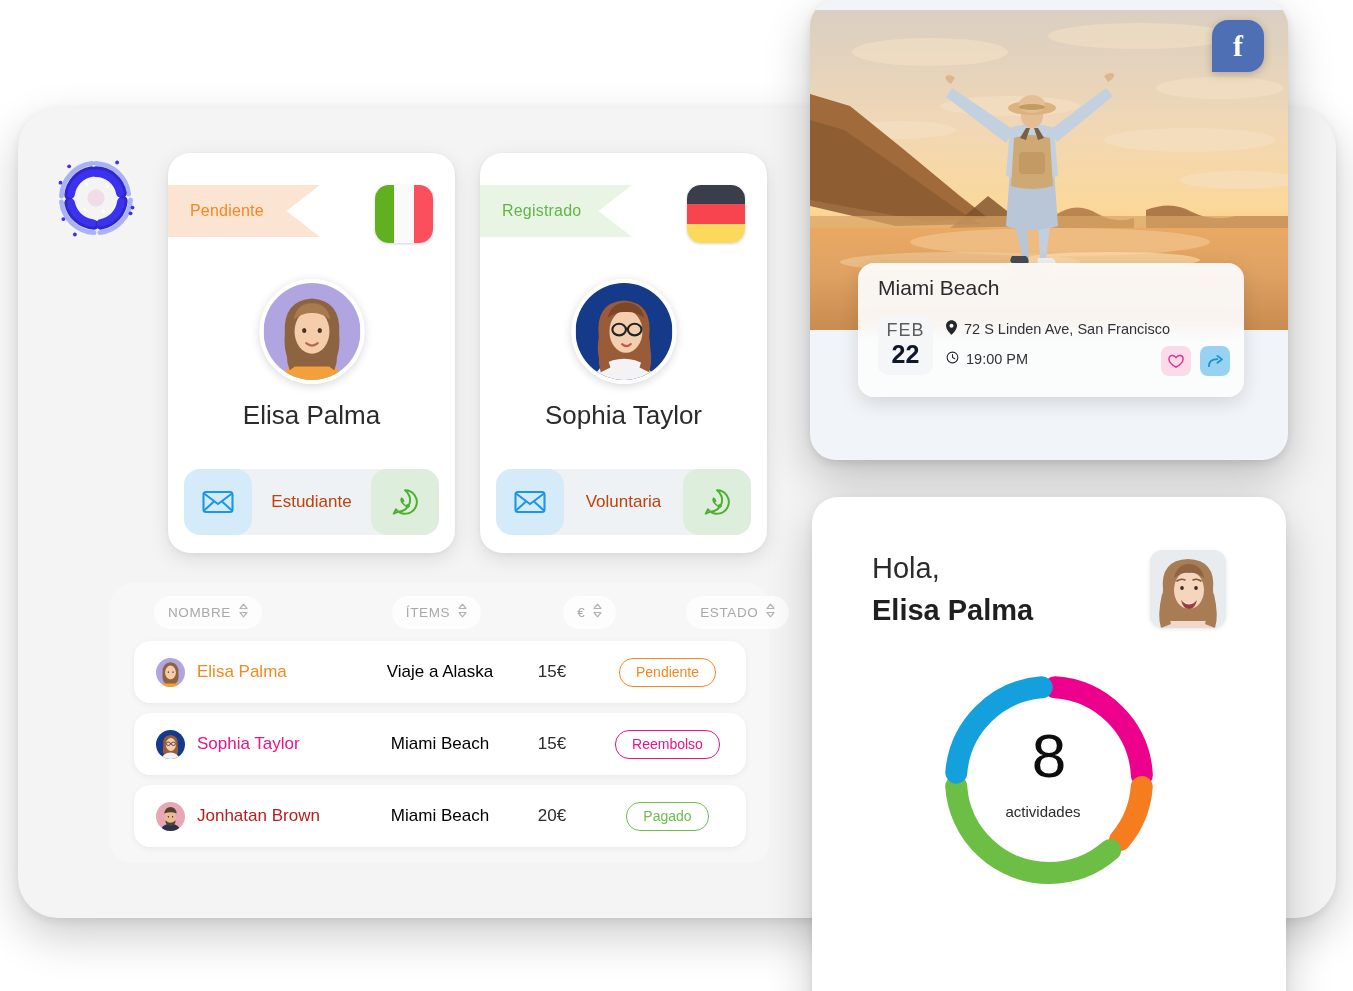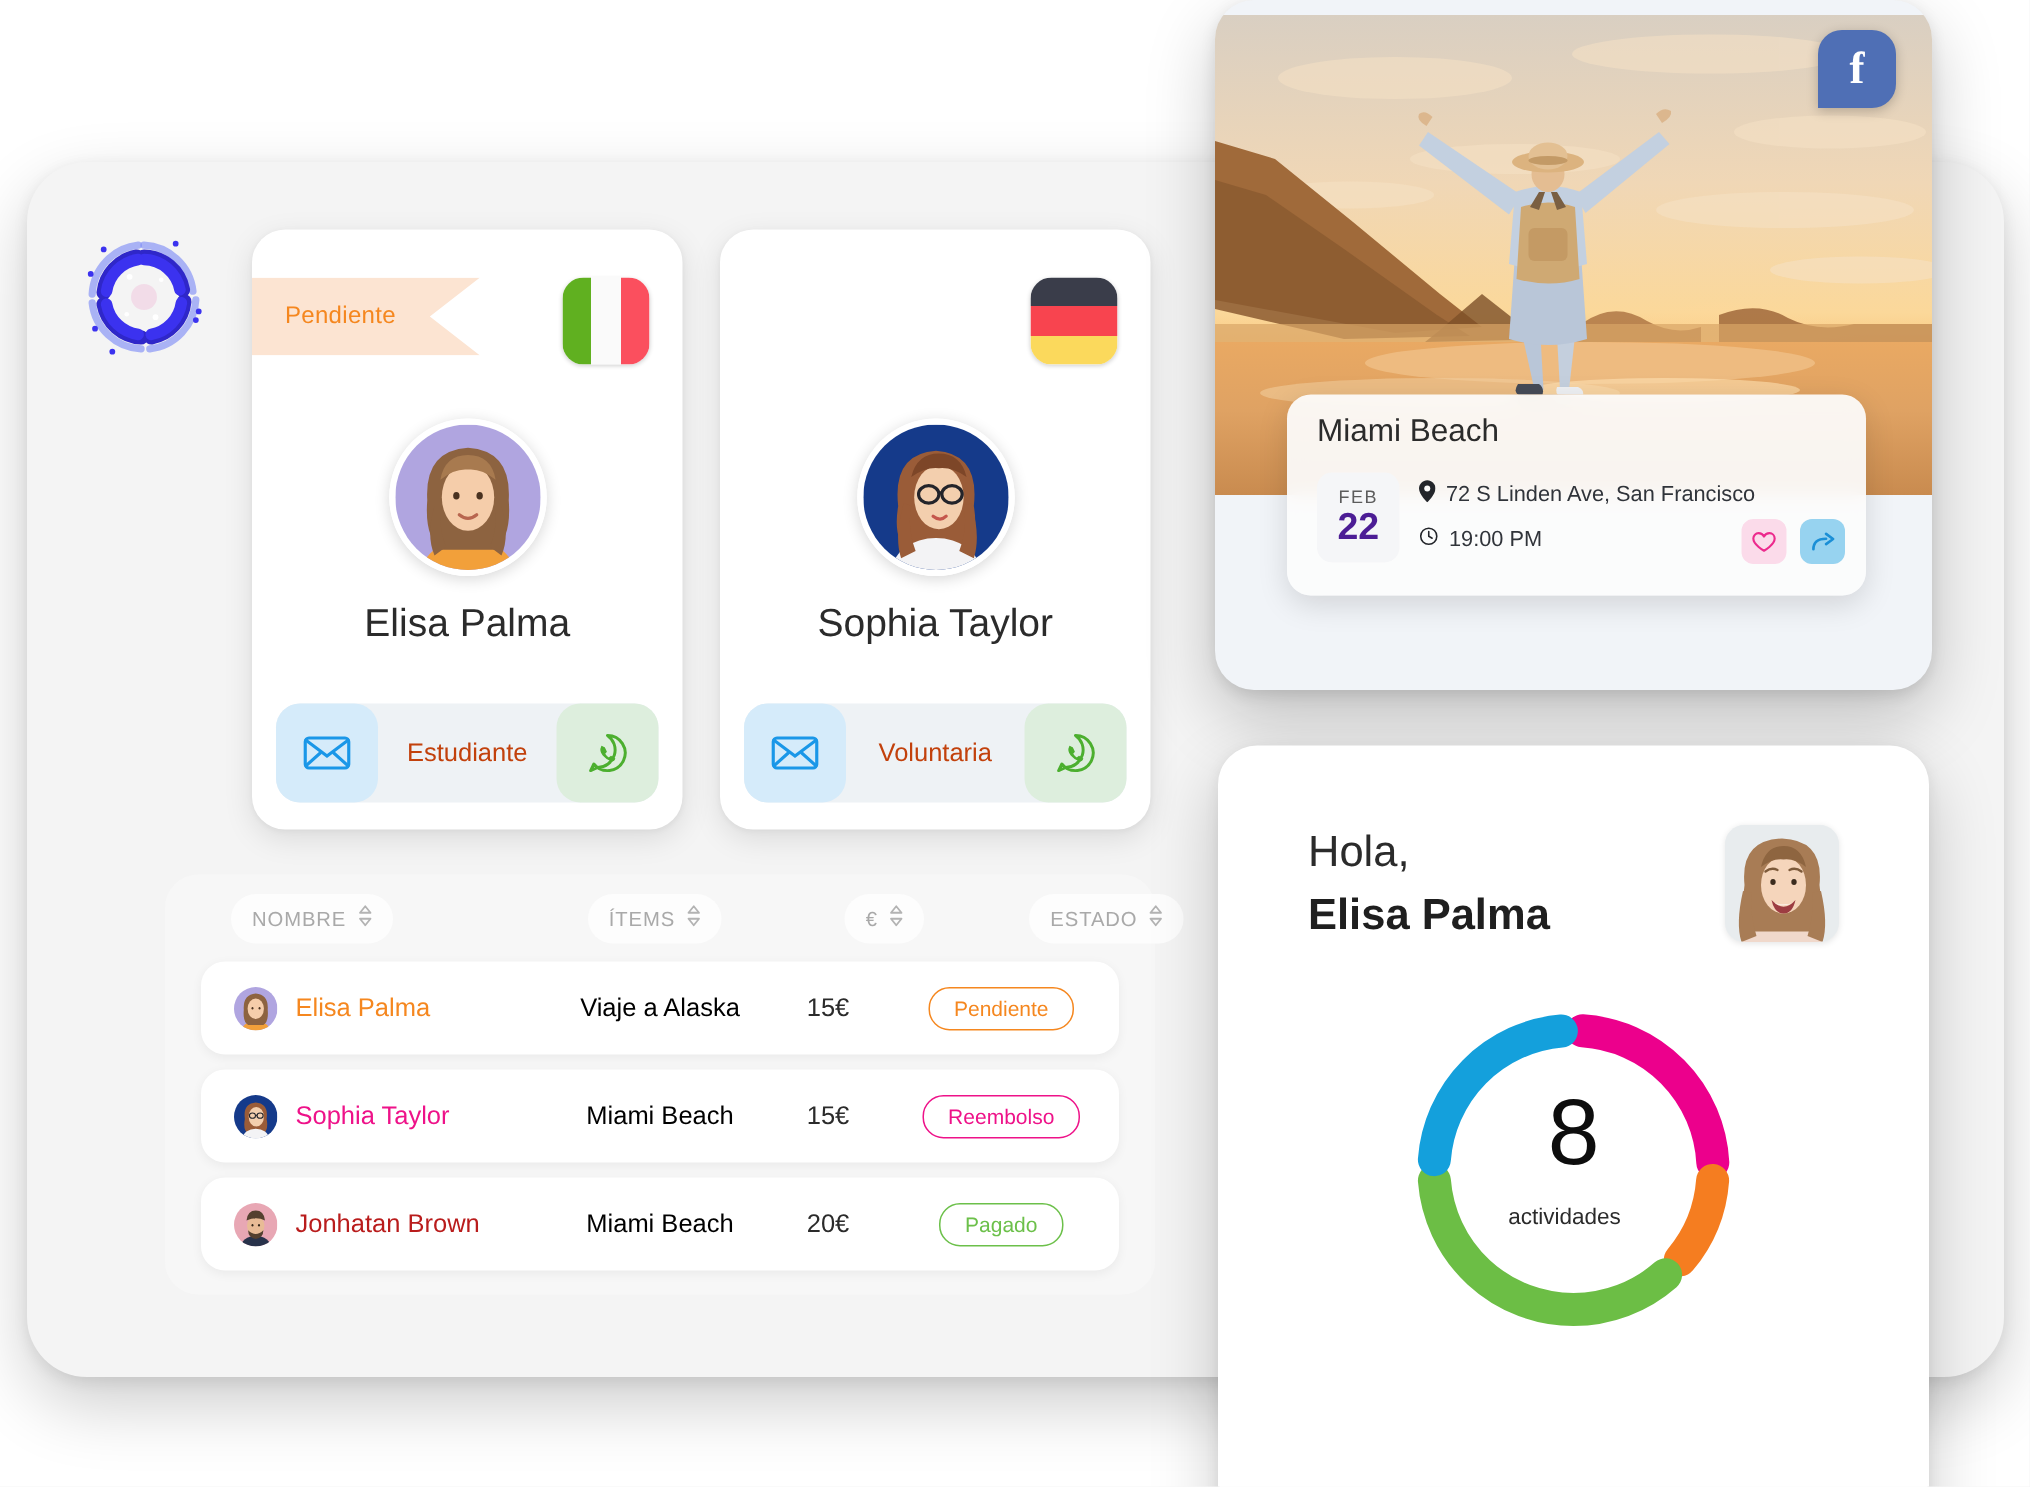--- a/index.html
+++ b/index.html
@@ -131,22 +131,22 @@
     background:rgba(252,252,252,.93);border-radius:16px;
     box-shadow:0 6px 20px rgba(0,0,0,.13);
     backdrop-filter:blur(6px);
   }
   .evtitle{position:absolute;left:20px;top:13px;font-size:21px;color:#2b2b2b;}
   .evdate{
     position:absolute;left:20px;top:52px;width:55px;height:60px;
     background:#f5f6f8;border-radius:10px;
     display:flex;flex-direction:column;align-items:center;justify-content:center;
   }
-  .evmon{font-size:12px;color:#5c5c5c;letter-spacing:1px;line-height:1.1;}
-  .evday{font-size:25px;color:#4c1d95;font-weight:700;line-height:1.1;}
+  .evmon{font-size:18px;color:#5c5c5c;letter-spacing:1px;line-height:1.1;}
+  .evday{font-size:25px;color:#0f172a;font-weight:700;line-height:1.1;}
   .evline{position:absolute;left:88px;display:flex;align-items:center;gap:7px;color:#30343a;font-size:14.5px;}
   .evline.l1{top:57px;}
   .evline.l2{top:88px;}
   .evbtns{position:absolute;right:14px;top:83px;display:flex;gap:9px;}
   .evbtn{width:30px;height:30px;border-radius:8px;display:flex;align-items:center;justify-content:center;}
   .evbtn.like{background:#fbdbea;}
   .evbtn.share{background:#97d3f0;}
 
   
   .holacard{
@@ -252,20 +252,21 @@
       <div class="ab-icon wa">
         <svg width="30" height="30" viewBox="0 0 32 32" fill="none" stroke="#4caf2f" stroke-width="2.1">
           <path d="M16 3.5 A12.5 12.5 0 1 1 6.3 23.8 L4 28.5 L9 26.3 A12.5 12.5 0 0 0 16 3.5z" stroke-linejoin="round"></path>
           <path d="M12 11.5 q-1.5 3 1 6 q2.5 3 6 4 q1.5 .3 2-1.3 l-2.5-1.6 l-1.6 1.2 q-2-1.2-3.2-3.3 l1.3-1.4 l-1.3-2.8 q-1.3-.6-1.7-.8z" fill="#4caf2f" stroke-width="1"></path>
         </svg>
       </div>
     </div>
   </div>
 
   <div class="pcard c2">
+    <div class="ribbon reg">Registrado</div>
     <div class="flag de">
       <div style="background:#3a3d4a"></div>
         <div style="background:#f8444f"></div>
         <div style="background:#fbd95c"></div>
     </div>
     <div class="pavatar">
       <svg viewBox="0 0 100 100" width="100%" height="100%">
         <rect width="100" height="100" fill="#153a8a"></rect>
         <path d="M24 56 q-4 -36 26 -38 q30 2 26 38 q4 24 -8 32 l-36 0 q-12 -8 -8 -32z" fill="#9a5c38"></path>
         <ellipse cx="50" cy="100" rx="30" ry="22" fill="#f3f3f5"></ellipse>

